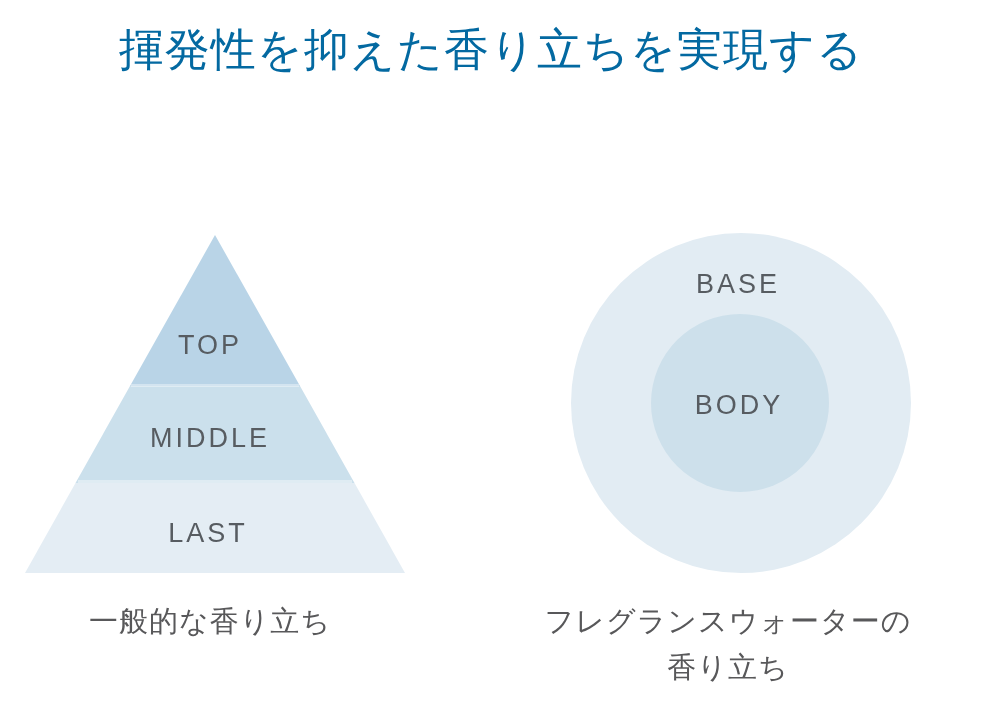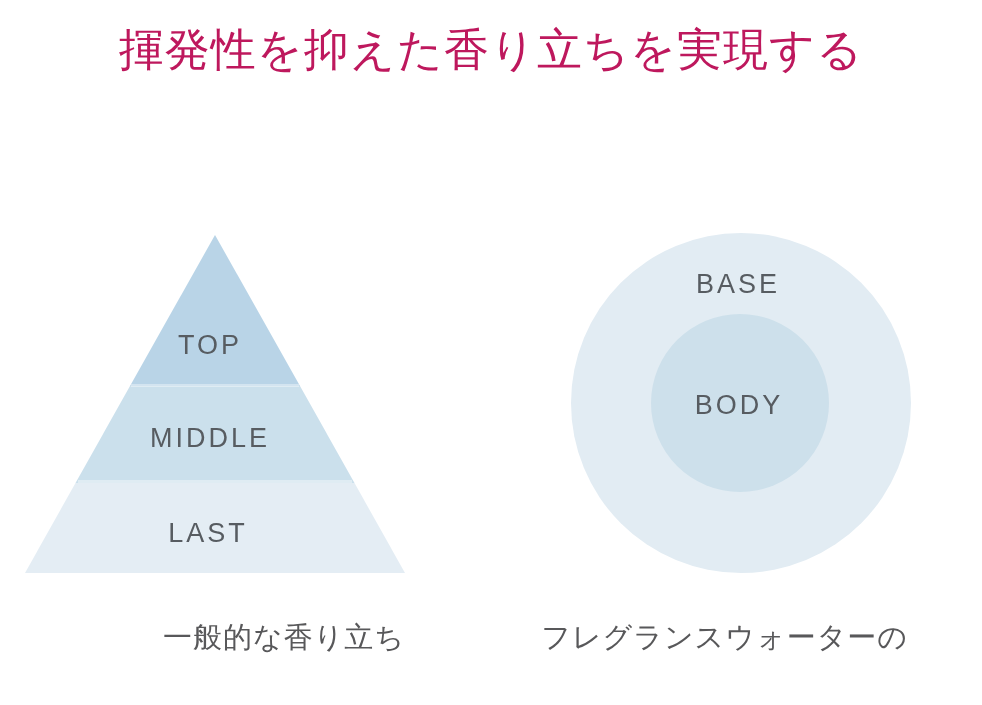--- a/index.html
+++ b/index.html
@@ -14,21 +14,21 @@
     background: #ffffff;
     overflow: hidden;
     font-family: "Liberation Sans", "DejaVu Sans", sans-serif;
   }
   .title {
     position: absolute;
     top: 16px;
     left: 0;
     width: 982px;
     text-align: center;
-    color: #be185d;
+    color: #0369a1;
     font-size: 45px;
     font-weight: 500;
     letter-spacing: 1px;
     line-height: 68px;
   }
   .figure-svg {
     position: absolute;
     top: 0;
     left: 0;
   }
@@ -38,34 +38,33 @@
     font-weight: 400;
     letter-spacing: 3px;
   }
   .band-divider {
     fill: #ffffff;
     opacity: 0.38;
   }
   .caption {
     position: absolute;
     top: 598px;
-    text-align: right;
+    text-align: center;
     color: #58585a;
     font-size: 29px;
     font-weight: 500;
     letter-spacing: 1px;
     line-height: 46px;
-    margin-top: 16px;
   }
   .caption-left {
     left: 15px;
     width: 390px;
   }
   .caption-right {
-    left: 524px;
+    left: 536px;
     width: 384px;
   }
 </style>
 </head>
 <body>
 
 <div class="page">
 
   <header class="title">
     <div>揮発性を抑えた香り立ちを実現する</div>
@@ -92,15 +91,16 @@
 
       <text class="shape-label" x="738" y="284" text-anchor="middle" dominant-baseline="central" fill="#575c61">BASE</text>
       <text class="shape-label" x="739" y="405" text-anchor="middle" dominant-baseline="central" fill="#575c61">BODY</text>
     </g>
   </svg>
 
   <div class="caption caption-left">一般的な香り立ち</div>
 
   <div class="caption caption-right">
     <div>フレグランスウォーターの</div>
+    <div>香り立ち</div>
   </div>
 
 </div>
 
 </body></html>

